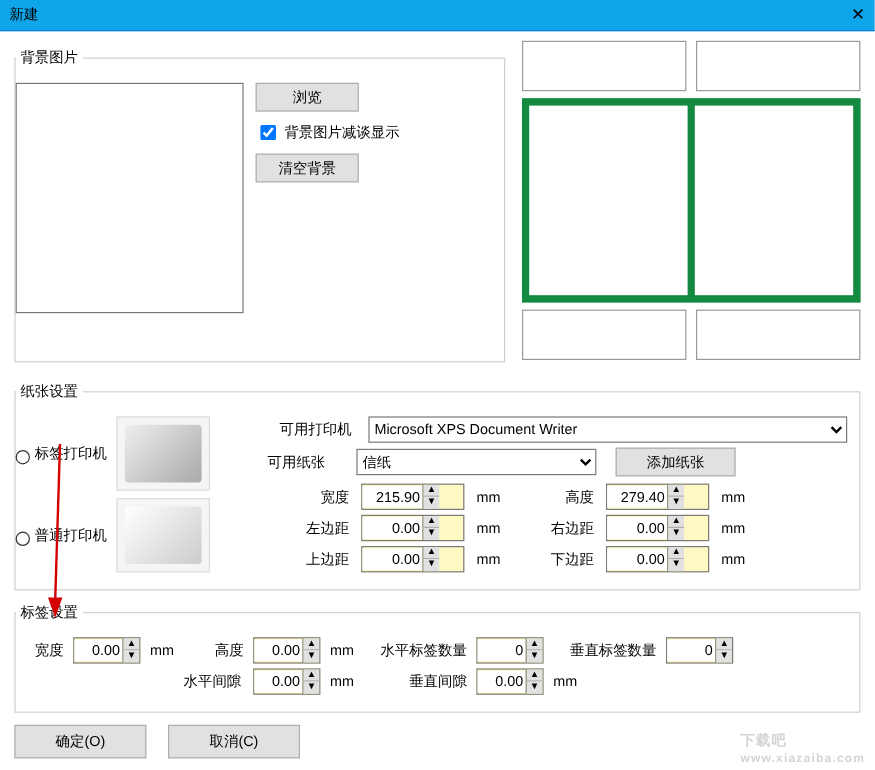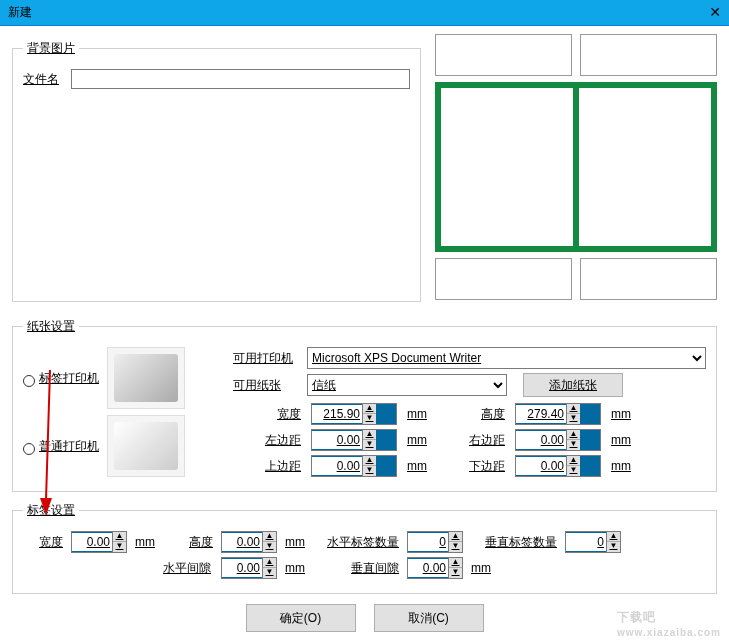--- a/index.html
+++ b/index.html
@@ -1,28 +1,28 @@
 <!DOCTYPE html>
 <html><head>
 <meta charset="utf-8">
 <style>
 * { box-sizing: border-box; font-family: "Microsoft YaHei", "SimSun", sans-serif; font-size: 12px; }
 body { margin: 0; background: #fff; width: 729px; height: 642px; overflow: hidden; }
 .titlebar { height: 26px; background: #0ea5e9; border-bottom: 1px solid #0a7dd6; display: flex; align-items: center; padding: 0 8px; position: relative; }
 .titlebar .close { position: absolute; right: 8px; top: 4px; font-size: 14px; cursor: pointer; }
 .content { padding: 8px 12px; }
-fieldset { border: 1px solid #d0d0d0; margin: 6px 0 10px 0; padding: 8px 10px 10px 10px; position: relative; text-decoration: underline; }
+fieldset { border: 1px solid #d0d0d0; margin: 6px 0 10px 0; padding: 8px 10px 10px 0; position: relative; }
 legend { padding: 0 4px; color: #000; }
 .row { display: flex; align-items: center; margin: 4px 0; }
 .lbl { display: inline-block; }
 .btn { display: inline-flex; align-items: center; justify-content: center; background: #e1e1e1; border: 1px solid #adadad; height: 24px; padding: 0 14px; cursor: pointer; }
 input[type=text].tx { border: 1px solid #7a7a7a; height: 20px; padding: 0 4px; background: #fff; }
 select.sel { border: 1px solid #7a7a7a; height: 22px; background: #fff; }
 .chk { display: inline-flex; align-items: center; gap: 4px; }
-.spin { display: inline-flex; align-items: center; border: 1px solid #7a7a7a; height: 22px; background: #0369a1; }
+.spin { display: inline-flex; align-items: center; border: 1px solid #7a7a7a; height: 22px; background: #fef9c3; }
 .spin input { border: none; width: 50px; text-align: right; padding-right: 2px; height: 18px; outline: none; }
 .spin .arrows { display: flex; flex-direction: column; width: 14px; border-left: 1px solid #7a7a7a; }
 .spin .arrows span { display: block; height: 10px; text-align: center; line-height: 8px; font-size: 8px; cursor: pointer; background: #e1e1e1; }
 .spin .arrows span:first-child { border-bottom: 1px solid #adadad; }
 .radio { display: inline-flex; align-items: flex-end; gap: 4px; }
 .radio .circ { width: 12px; height: 12px; border: 1px solid #333; border-radius: 50%; }
 .preview-container { width: 282px; height: 278px; position: relative; }
 .preview-page { width: 264px; height: 42px; background: #fff; border: 1px solid #999; }
 .preview-main { border: 6px solid #138a3f; background: #138a3f; display: flex; gap: 6px; padding: 0; }
 .preview-label { background: #fff; flex: 1; height: 158px; }
@@ -41,23 +41,30 @@
 <div class="titlebar">
   <span>新建</span>
   <span class="close">✕</span>
 </div>
 
 <div class="content">
 
   <div style="display:flex; gap:14px;">
     <fieldset style="flex:1; min-width:0;">
       <legend>背景图片</legend>
-      <div class="row">
-        <span class="lbl" style="width:48px;">文件名</span>
-        <input type="text" class="tx" style="flex: 1 1 0%;" value="">
+      <div style="display:flex; gap:10px; margin-top:4px;">
+        <div style="width:190px; height:192px; border:1px solid #7a7a7a; background:#fff;"></div>
+        <div style="display:flex; flex-direction:column; gap:8px; align-items:flex-start;">
+          <div class="btn" style="width:86px;">浏览</div>
+          <label class="chk">
+            <input type="checkbox" checked="" style="">
+            <span>背景图片减谈显示</span>
+          </label>
+          <div class="btn" style="width:86px;">清空背景</div>
+        </div>
       </div>
     </fieldset>
 
     <div class="preview-container">
       <div style="display:flex; gap:8px; margin-bottom:6px;">
         <div class="preview-page" style="flex:1;"></div>
         <div class="preview-page" style="flex:1;"></div>
       </div>
       <div class="preview-main">
         <div class="preview-label"></div>
@@ -87,21 +94,21 @@
           <label class="radio">
             <span class="circ"></span>
             <span>普通打印机</span>
           </label>
           <div class="printer-icon"></div>
         </div>
       </div>
 
       <div style="flex:1;">
         <div class="row" style="gap:6px;">
-          <span class="lbl" style="width:68px;">可用打印机</span>
+          <span class="lbl" style="width:68px;margin-left:10px;">可用打印机</span>
           <select class="sel" style="flex:1;">
             <option>Microsoft XPS Document Writer</option>
           </select>
         </div>
         <div class="row" style="gap:6px;">
           <span class="lbl" style="width:68px;">可用纸张</span>
           <select class="sel" style="width:200px;">
             <option>信纸</option>
           </select>
           <div class="btn" style="width:100px; margin-left:10px;">添加纸张</div>
@@ -229,21 +236,21 @@
           <input style="width: 40px;" value="0.00">
           <span class="arrows">
             <span>▲</span>
             <span>▼</span>
           </span>
         </span>
       <span>mm</span>
     </div>
   </fieldset>
 
-  <div style="display:flex; justify-content:center; gap:18px; margin-top:6px;">
+  <div style="display:flex; gap:18px; margin-top:6px;">
     <div class="btn" style="width:110px; height:28px;">确定(O)</div>
     <div class="btn" style="width:110px; height:28px;">取消(C)</div>
   </div>
 
 </div>
 
 <svg class="arrow-svg" width="20" height="150">
   <line x1="10" y1="0" x2="6" y2="130" stroke="#d40000" stroke-width="2"></line>
   <polygon points="0,128 12,128 6,145" fill="#d40000"></polygon>
 </svg>

